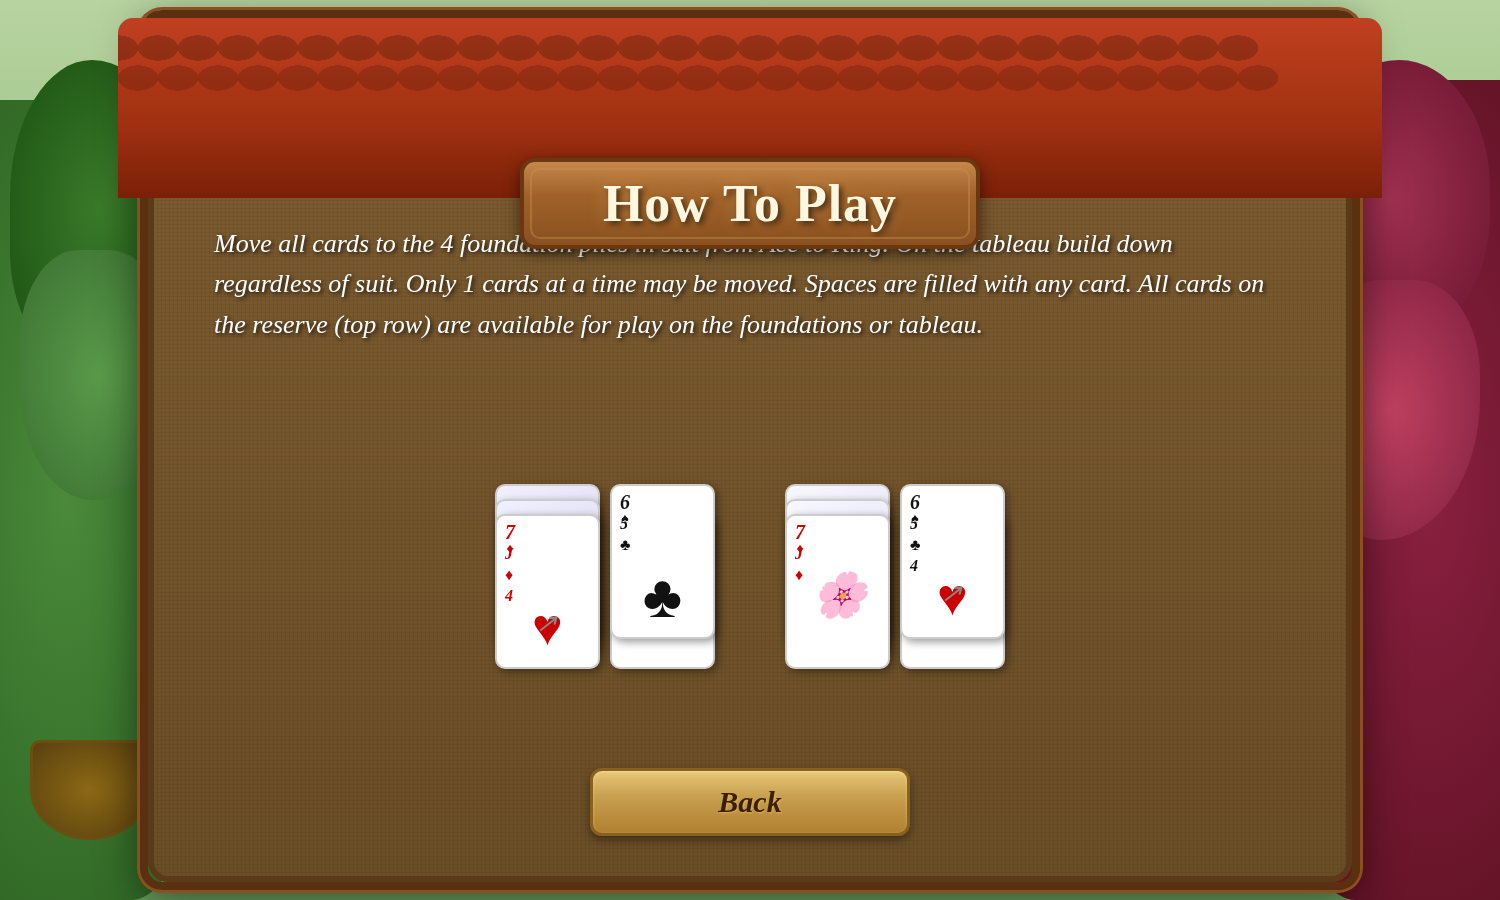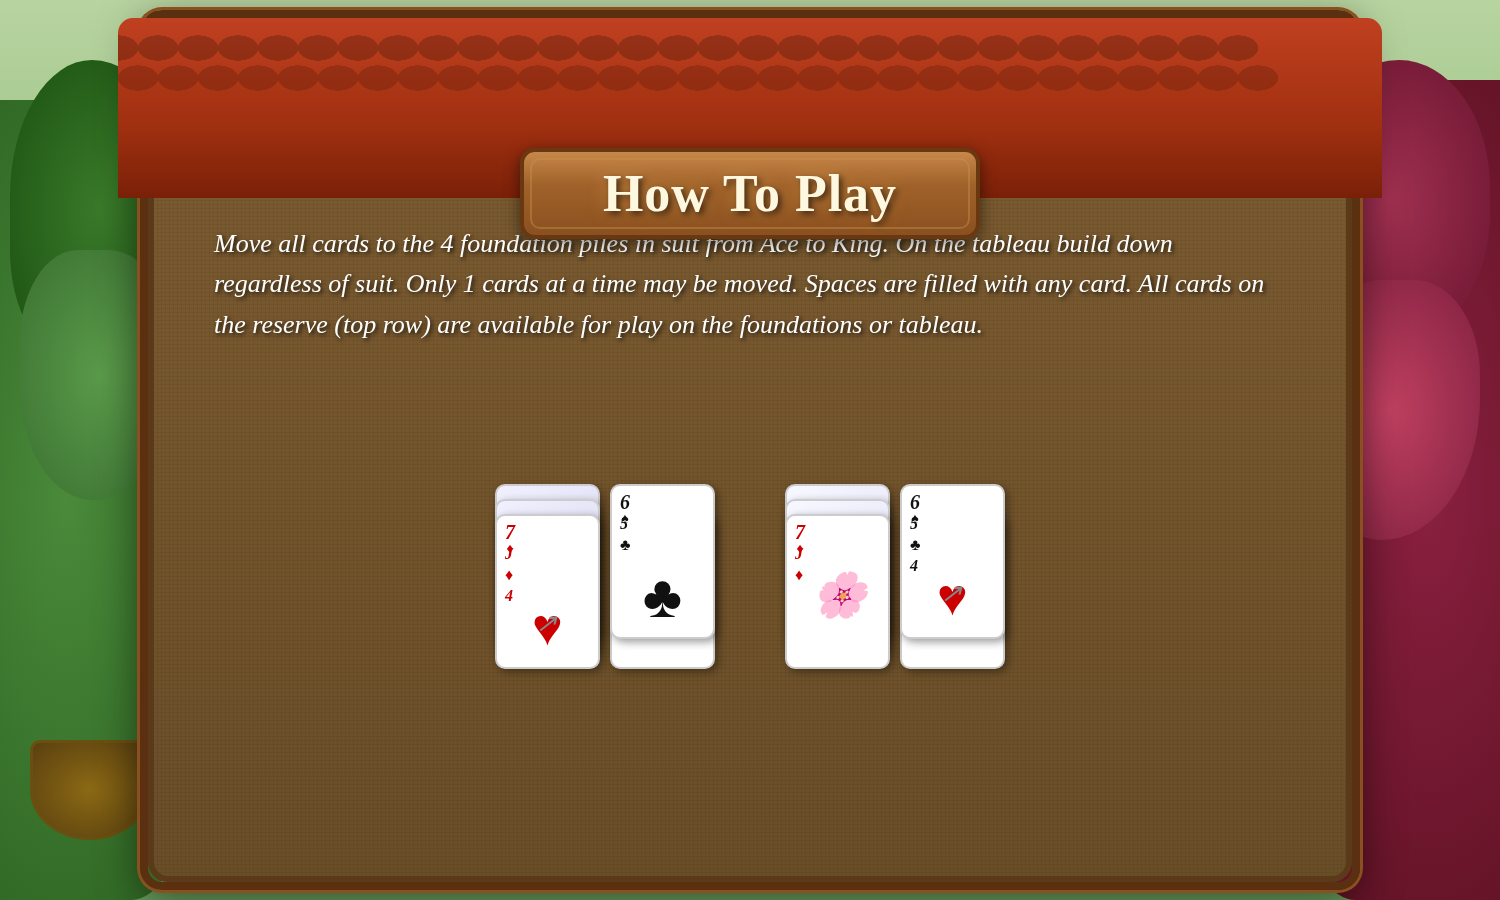--- a/index.html
+++ b/index.html
@@ -169,21 +169,21 @@
         radial-gradient(ellipse 40px 25px at 1020px 60px, rgba(0,0,0,0.15) 50%, transparent 51%),
         radial-gradient(ellipse 40px 25px at 1060px 60px, rgba(0,0,0,0.15) 50%, transparent 51%),
         radial-gradient(ellipse 40px 25px at 1100px 60px, rgba(0,0,0,0.15) 50%, transparent 51%),
         radial-gradient(ellipse 40px 25px at 1140px 60px, rgba(0,0,0,0.15) 50%, transparent 51%);
       border-radius: 15px 15px 0 0;
     }
 
     
     .title-sign {
       position: absolute;
-      top: 130px;
+      top: 140px;
       left: 50%;
       transform: translateX(-50%);
       z-index: 20;
       width: 460px;
     }
 
     .title-sign-bg {
       background: linear-gradient(180deg, #c8874a 0%, #a0622a 40%, #8a5020 100%);
       border-radius: 15px;
       padding: 12px 30px;
@@ -500,16 +500,19 @@
 
           <div style="position:absolute; bottom:10px; left:50%; transform:translateX(-50%); text-align:center;">
             <div style="font-size:52px; color:#cc0000;">♥</div>
           </div>
           <div style="position:absolute; bottom:28px; left:50%; transform:translateX(-55%); font-size:26px; color:#888; z-index:10;">↗</div>
         </div>
       </div>
 
     </div>
 
+    <div class="back-button">
+      <span class="back-button-text">Back</span>
+    </div>
 
   </div>
 
 </div>
 
 </body></html>

